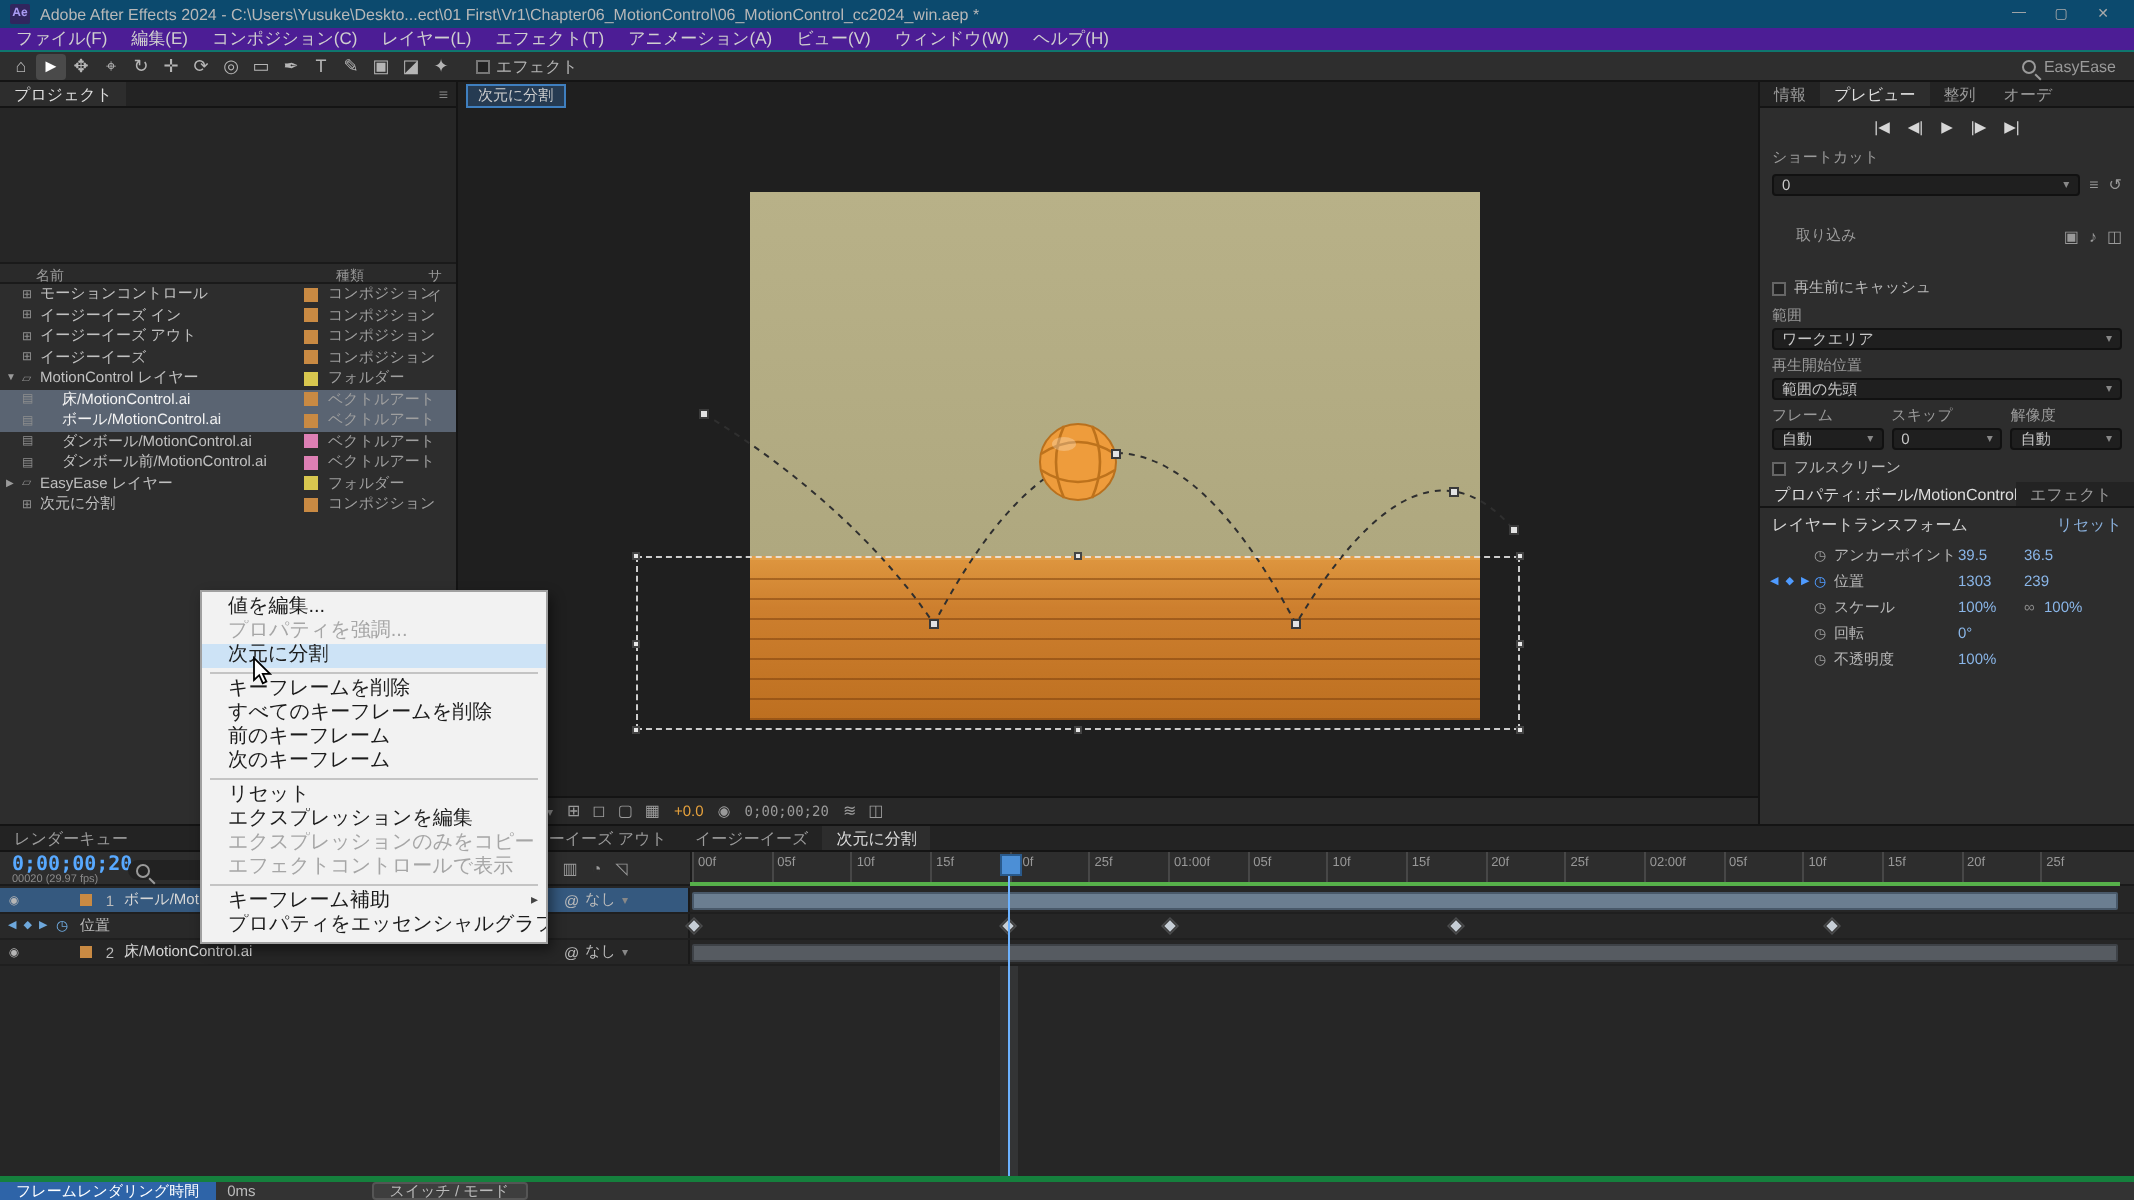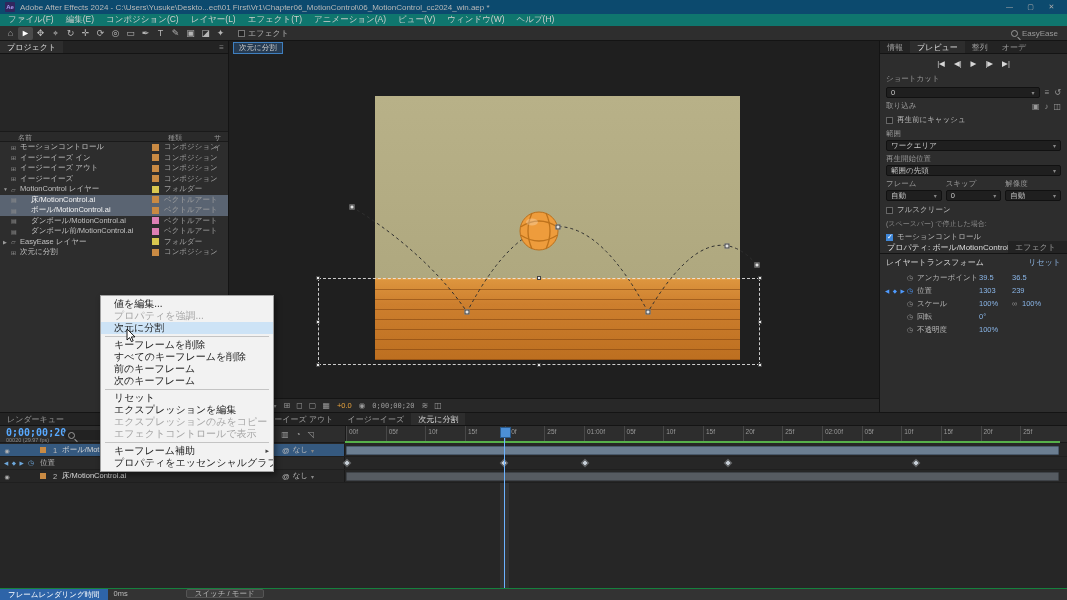--- a/index.html
+++ b/index.html
@@ -5,21 +5,21 @@
 *{box-sizing:border-box;margin:0;padding:0}
 html,body{width:1067px;height:600px;overflow:hidden;background:#111}
 body{font-family:"Liberation Sans","DejaVu Sans",sans-serif;color:#c3c3c3;font-size:9px;position:relative}
 
 #titlebar{position:absolute;left:0;top:0;width:1067px;height:14px;background:#0c4a6e;display:flex;align-items:center;gap:5px;padding:0 5px;font-size:8px;color:#b8b8b8}
 .appicon{width:10px;height:10px;background:#31265e;color:#a99bf2;font-size:6px;font-weight:bold;display:flex;align-items:center;justify-content:center;border-radius:1px;flex:none}
 #titlebar .title{white-space:nowrap;overflow:hidden}
 .wctl{margin-left:auto;display:flex;flex:none}
 .wctl span{width:21px;text-align:center;font-size:7px;color:#aaa}
 
-#menubar{position:absolute;left:0;top:14px;width:1067px;height:12px;background:#0f766e;display:flex;align-items:flex-start;padding-left:2px;border-bottom:6px solid #0f766e}
+#menubar{position:absolute;left:0;top:14px;width:1067px;height:12px;background:#4c1d95;display:flex;align-items:center;padding-left:2px;border-bottom:1px solid #0f766e}
 .menu-item{padding:0 6px;font-size:8.5px;color:#cfcfcf}
 
 #toolbar{position:absolute;left:0;top:26px;width:1067px;height:15px;background:#2e2e2e;border-bottom:1px solid #141414;display:flex;align-items:center;padding:0 3px}
 #tools{display:flex;align-items:center}
 .tool{width:15px;text-align:center;font-size:9px;color:#b5b5b5;line-height:13px}
 .tool.active{background:#4a4a4a;color:#fff;border-radius:2px}
 #snap{font-size:8px;color:#b5b5b5;margin-left:10px;display:flex;align-items:center;gap:3px}
 .cb{width:7px;height:7px;border:1px solid #777;display:inline-block;background:#222}
 #workspaces{position:absolute;left:470px;display:flex;align-items:center}
 .ws{padding:1px 7px;font-size:8.5px;color:#b5b5b5;white-space:nowrap}
@@ -118,21 +118,21 @@
 .lbar.sel{background:#6b7e91;border:1px solid #49596a}
 .lbar.norm{background:#565b61;border:1px solid #3e4247}
 .kf{position:absolute;top:50%;width:6px;height:6px;background:#c6ced6;border:1px solid #3d3d3d;transform:translate(-50%,-50%) rotate(45deg)}
 .propleft{background:#292929}
 .tlnav{color:#6ea8dc;font-size:5.5px;letter-spacing:1px;width:24px;flex:none;padding-left:2px}
 #cti{position:absolute;top:14px;bottom:0;width:1px;background:#6cb2ff;z-index:8}
 #cti::before{content:"";position:absolute;left:-4px;top:0;width:9px;height:9px;background:#4c8fd6;border:1px solid #2a5websafe}
 #cti::before{content:"";position:absolute;left:-4px;top:0;width:9px;height:9px;background:#4c8fd6;border:1px solid #2a5a8c}
 #cti-band{position:absolute;top:70px;bottom:0;width:9px;background:rgba(205,215,225,.08);z-index:2}
 
-#statusbar{position:absolute;left:0;top:588px;width:1067px;height:12px;background:#333;border-top:1px solid #15803d;display:flex;align-items:flex-start;font-size:7.5px}
+#statusbar{position:absolute;left:0;top:588px;width:1067px;height:12px;background:#333;border-top:3px solid #15803d;display:flex;align-items:flex-start;font-size:7.5px}
 .chip-blue{background:#2e64a8;color:#fff;height:100%;display:flex;align-items:center;padding:0 8px}
 .ms{color:#bbb;margin-left:6px}
 .sw-btn{margin-left:58px;background:#3e3e3e;border:1px solid #555;border-radius:2px;padding:0 8px;height:9px;line-height:8px;color:#bbb}
 
 #ctxmenu{position:absolute;left:100px;top:295px;width:174px;background:#f2f2f2;border:1px solid #a0a0a0;box-shadow:2px 3px 6px rgba(0,0,0,.45);z-index:50;padding:2px 0}
 .cmi{height:12px;line-height:12px;padding:0 12px 0 13px;font-size:10px;color:#1c1c1c;position:relative;white-space:nowrap;overflow:hidden}
 .cmi.highlight{background:#cde3f6}
 .cmi.disabled{color:#a6a6a6}
 .cmi.submenu::after{content:"▸";position:absolute;right:4px;top:0;font-size:7px;color:#444}
 .cmi.sep{height:1px;margin:2px 4px;padding:0;background:#c4c4c4;line-height:0}
@@ -377,21 +377,21 @@
         <span>0</span>
           <span class="caret">▾</span>
       </div>
       <span class="pv-icons" style="margin-left:5px">
 
       <span><span>≡</span></span>
           <span><span>↺</span></span>
         </span>
     </div>
     <div class="pv-row">
-      <span class="pv-label" style="margin:0">取り込み</span>
+      <span class="pv-label" style="margin:12px">取り込み</span>
       <span class="pv-icons">
 
       <span><span>▣</span></span>
           <span><span>♪</span></span>
           <span><span>◫</span></span>
         </span>
     </div>
     <div class="pv-check">
       <span class="checkbox"></span>
       <span>再生前にキャッシュ</span>

